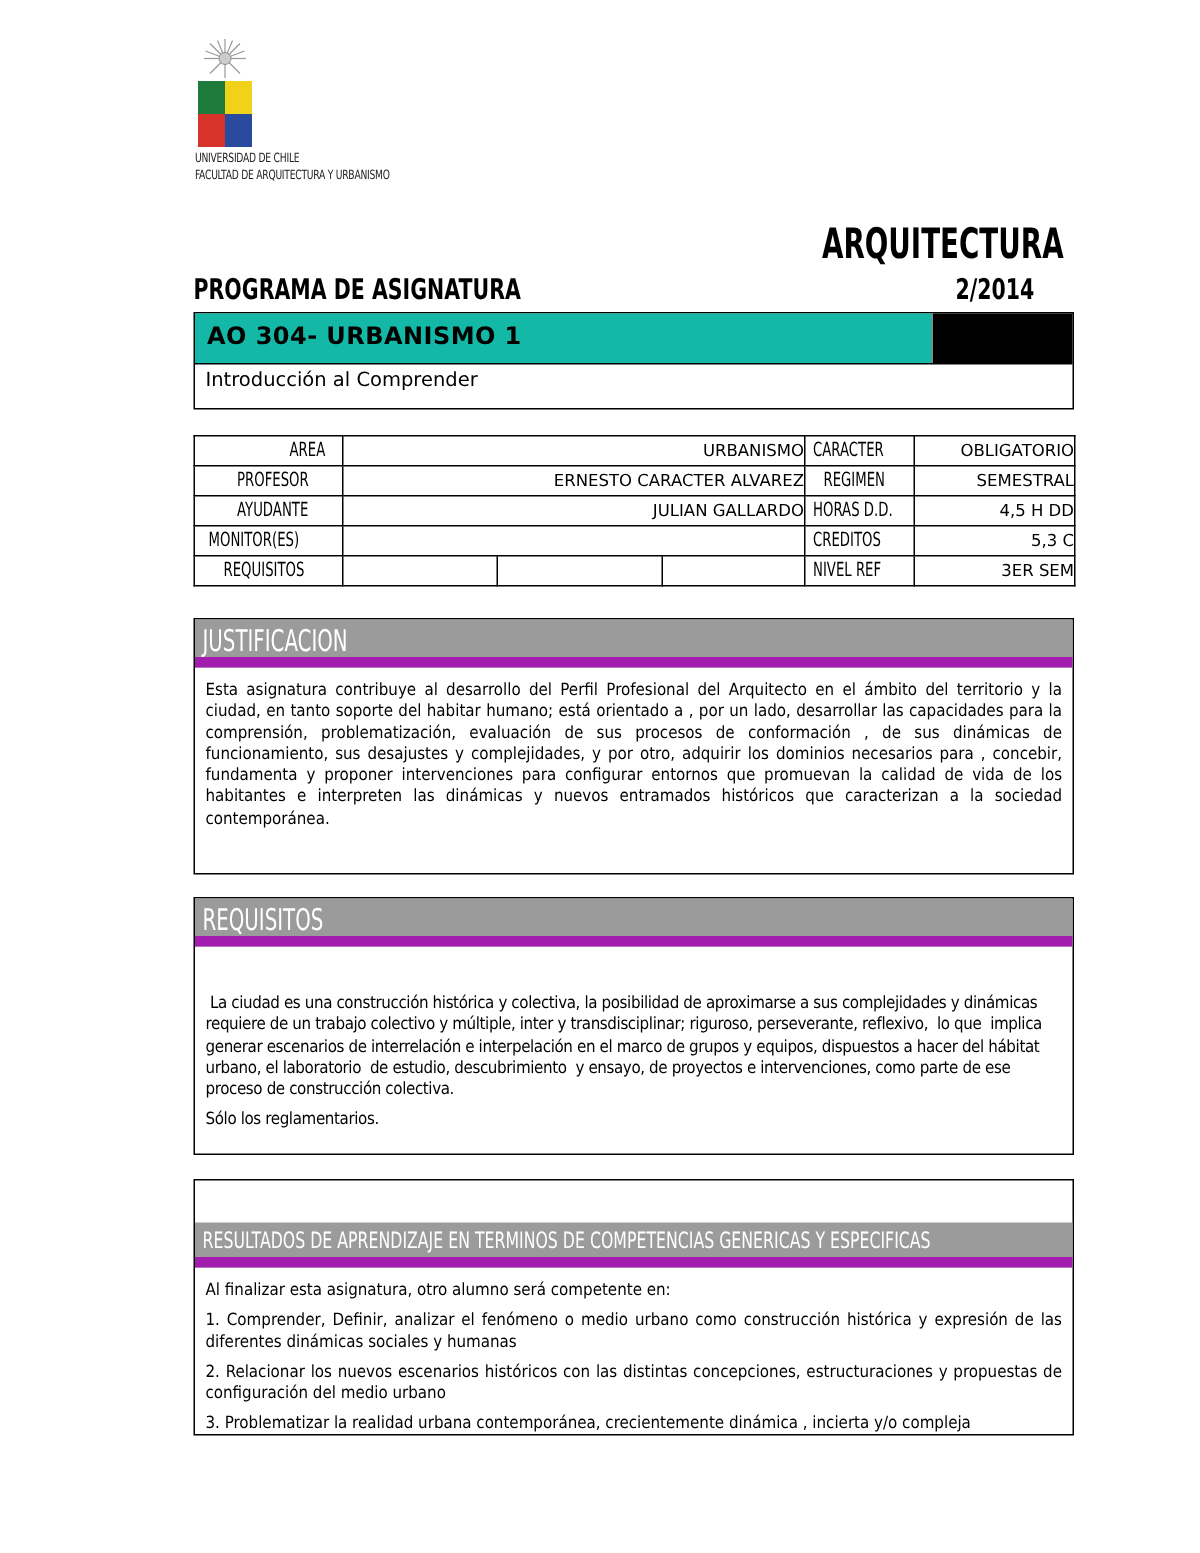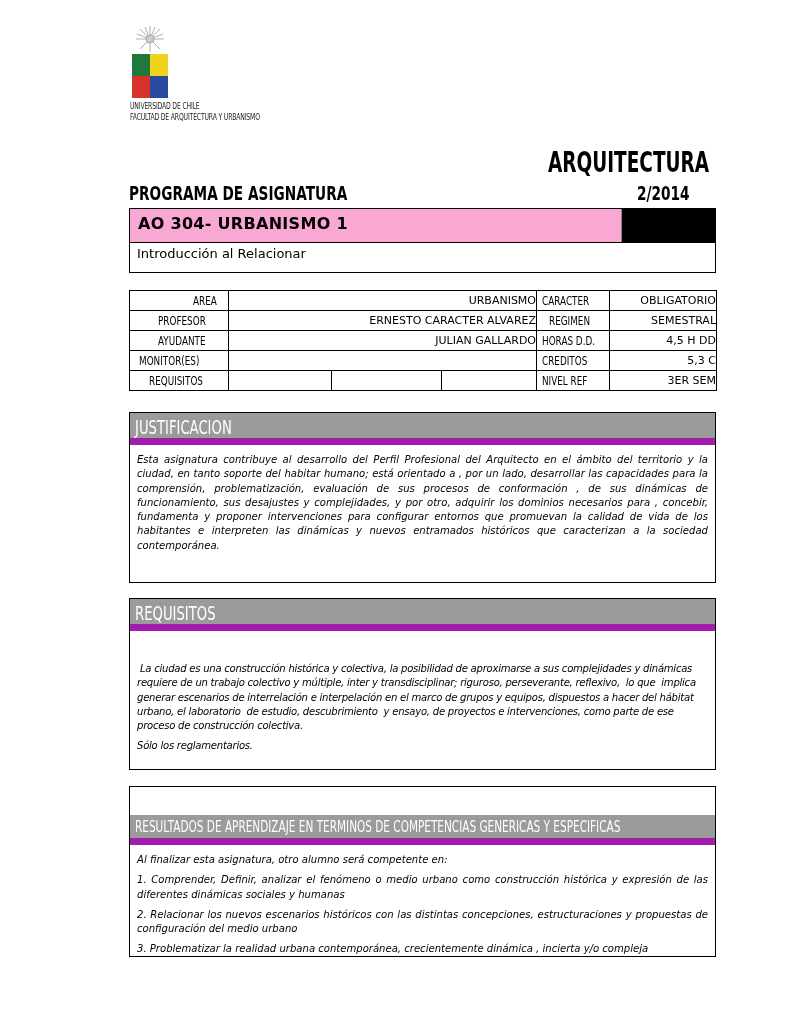--- a/index.html
+++ b/index.html
@@ -21,37 +21,37 @@
     .uni-1 { top: 101px; }
     .uni-2 { top: 112px; }
 
     .cond { font-family: "DejaVu Sans", sans-serif; font-weight: bold; transform-origin: left top; white-space: nowrap; }
     .title-arq { position: absolute; left: 548px; top: 146px; font-size: 28px; transform: scaleX(0.66); transform-origin: left top;
                  font-weight: bold; letter-spacing: 0px; }
     .title-prog { position: absolute; left: 129px; top: 182px; font-size: 19px; transform: scaleX(0.72); }
     .title-date { position: absolute; left: 637px; top: 182px; font-size: 19px; transform: scaleX(0.72); }
 
     .code-box { position: absolute; left: 129px; top: 208px; width: 585px; height: 63px; border: 1px solid #000; }
-    .code-gray { position: absolute; left: 0; top: 0; width: 491px; height: 33px; background: #f9a8d4; border-right: 1px solid #888; }
+    .code-gray { position: absolute; left: 0; top: 0; width: 491px; height: 33px; background: #14b8a6; border-right: 1px solid #888; }
     .code-black { position: absolute; left: 492px; top: 0; right: 0; height: 33px; background: #000; }
     .code-text { position: absolute; left: 8px; top: 5px; font-size: 16px; font-weight: bold; letter-spacing: 0.3px; white-space: nowrap; }
     .code-divider { position: absolute; left: 0; right: 0; top: 33px; height: 1px; background: #000; }
     .code-sub { position: absolute; left: 7px; top: 37px; font-size: 13px; white-space: nowrap; }
 
     table.info { position: absolute; left: 129px; top: 290px; width: 587px; border-collapse: collapse; table-layout: fixed; }
     table.info td { border: 1px solid #000; height: 19px; padding: 0 0 0 5px; font-size: 11px; overflow: hidden; white-space: nowrap; text-align: right; }
     table.info td.lbl span { display: inline-block; font-size: 13px; transform: scaleX(0.68); transform-origin: left center;
                              font-family: "DejaVu Sans", sans-serif; }
 
     .section { position: absolute; left: 129px; width: 585px; border: 1px solid #000; }
     .section .hdr { height: 25px; background: #9b9b9b; border-bottom: 7px solid #a21caf; position: relative; overflow: hidden; }
     .section .hdr span { position: absolute; left: 5px; top: 2px; color: #fff; font-size: 20px; transform: scaleX(0.66);
                          transform-origin: left top; white-space: nowrap; letter-spacing: 0px; }
     .section .hdr.small span { font-size: 15px; top: 3px; transform: scaleX(0.7); }
-    .section .body { padding: 8px 7px 0 7px; font-size: 11.2px; line-height: 14.3px; font-family: "DejaVu Sans Condensed", "DejaVu Sans", sans-serif; font-style: italic; }
+    .section .body { padding: 8px 7px 0 7px; font-size: 11.2px; line-height: 14.3px; font-family: "DejaVu Sans Condensed", "DejaVu Sans", sans-serif; }
     .section .body p { margin: 0 0 6px 0; }
     .justify { text-align: justify; }
     .narrow { letter-spacing: -0.25px; margin-top: 23px; }
 
     #sec-just { top: 412px; height: 169px; }
     #sec-req { top: 598px; height: 170px; }
     #sec-res { top: 786px; height: 169px; }
     #sec-res .hdr { height: 23px; margin-top: 28px; }
   </style>
 </head>
@@ -88,21 +88,21 @@
 <div class="title-arq cond">ARQUITECTURA</div>
 <div class="title-prog cond">PROGRAMA DE ASIGNATURA</div>
 <div class="title-date cond">2/2014</div>
 
 <div class="code-box">
   <div class="code-gray">
     <span class="code-text">AO 304-  URBANISMO 1</span>
   </div>
   <div class="code-black"></div>
   <div class="code-divider"></div>
-  <span class="code-sub">Introducción al Relacionar</span>
+  <span class="code-sub">Introducción al Comprender</span>
 </div>
 
 <table class="info">
   <colgroup>
     <col style="width:99px">
       <col style="width:103px">
       <col style="width:110px">
       <col style="width:95px">
       <col style="width:73px">
       <col style="width:107px">

